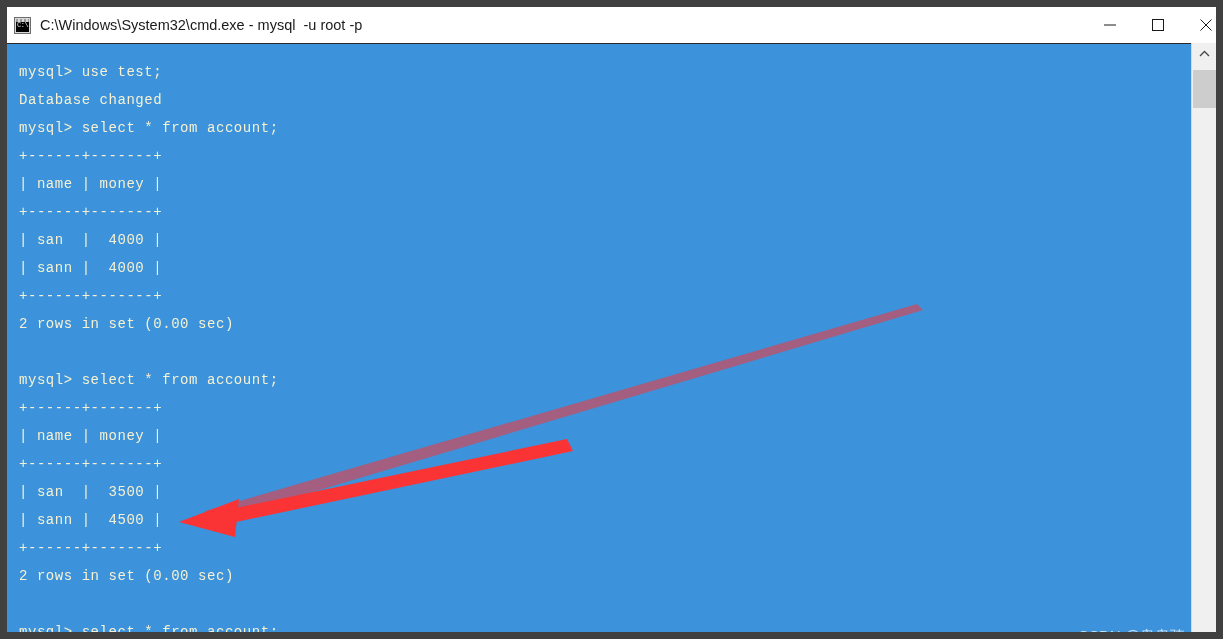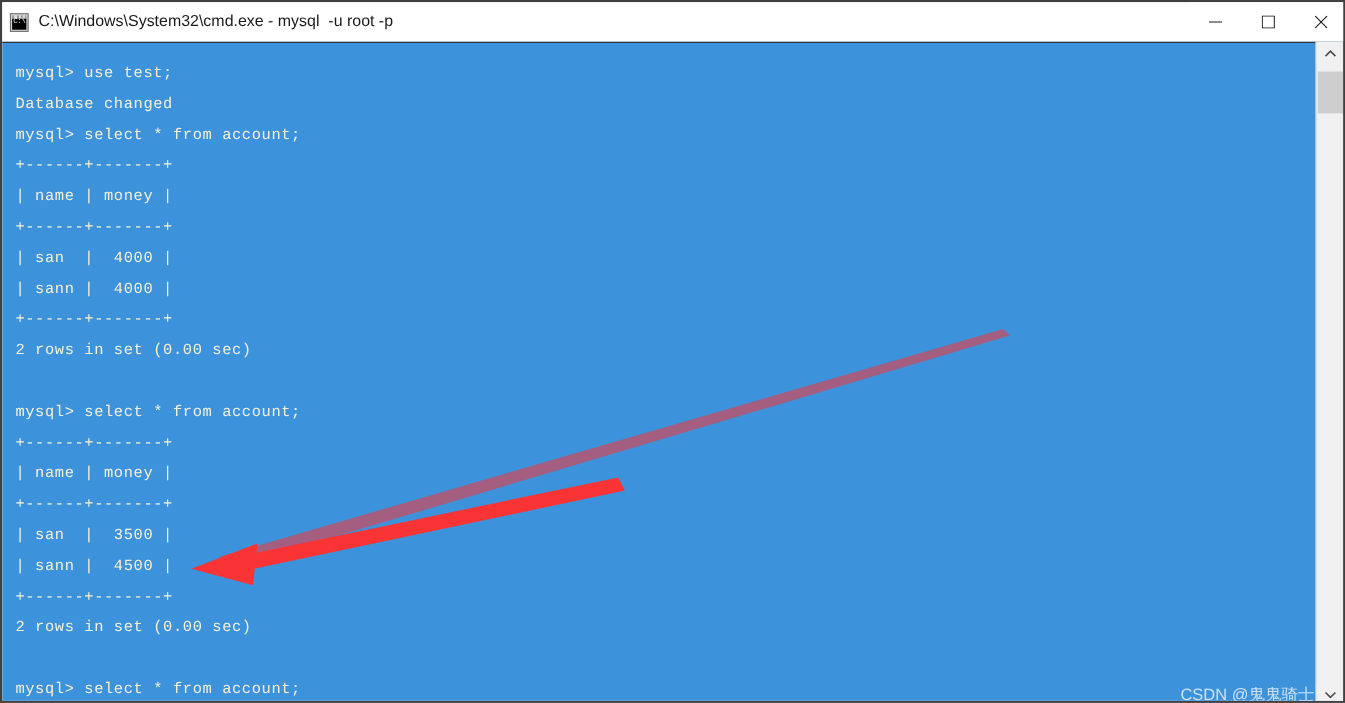--- a/index.html
+++ b/index.html
@@ -15,21 +15,21 @@
     font-family: "Liberation Sans", sans-serif;
   }
 
   
   .window {
     position: relative;
     width: 1223px;
     height: 639px;
     box-sizing: border-box;
     background: #ffffff;
-    border: 2px solid #404040;
+    border: 7px solid #404040;
     overflow: hidden;
   }
 
   
   .titlebar {
     position: absolute;
     left: 0; top: 0;
     width: 1223px;
     height: 36px;
     background: #ffffff;

